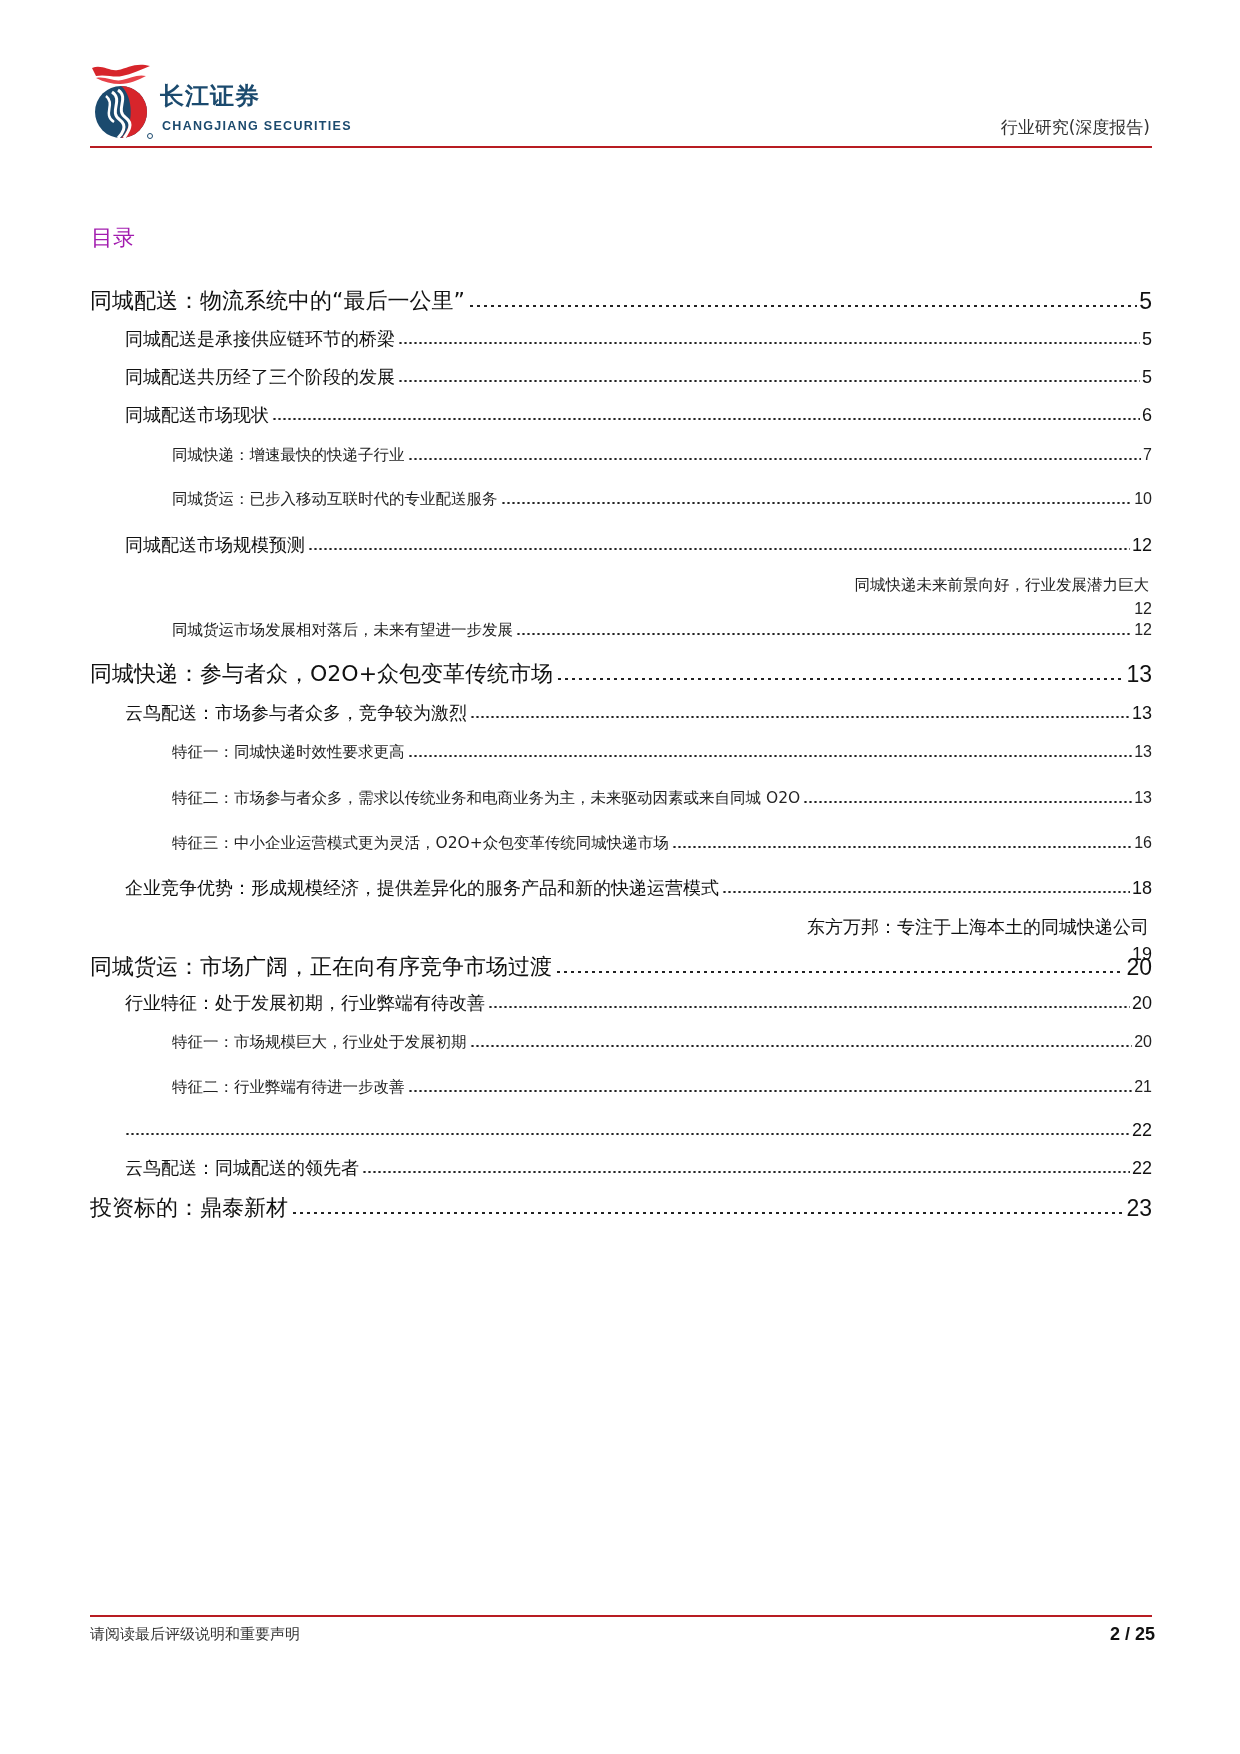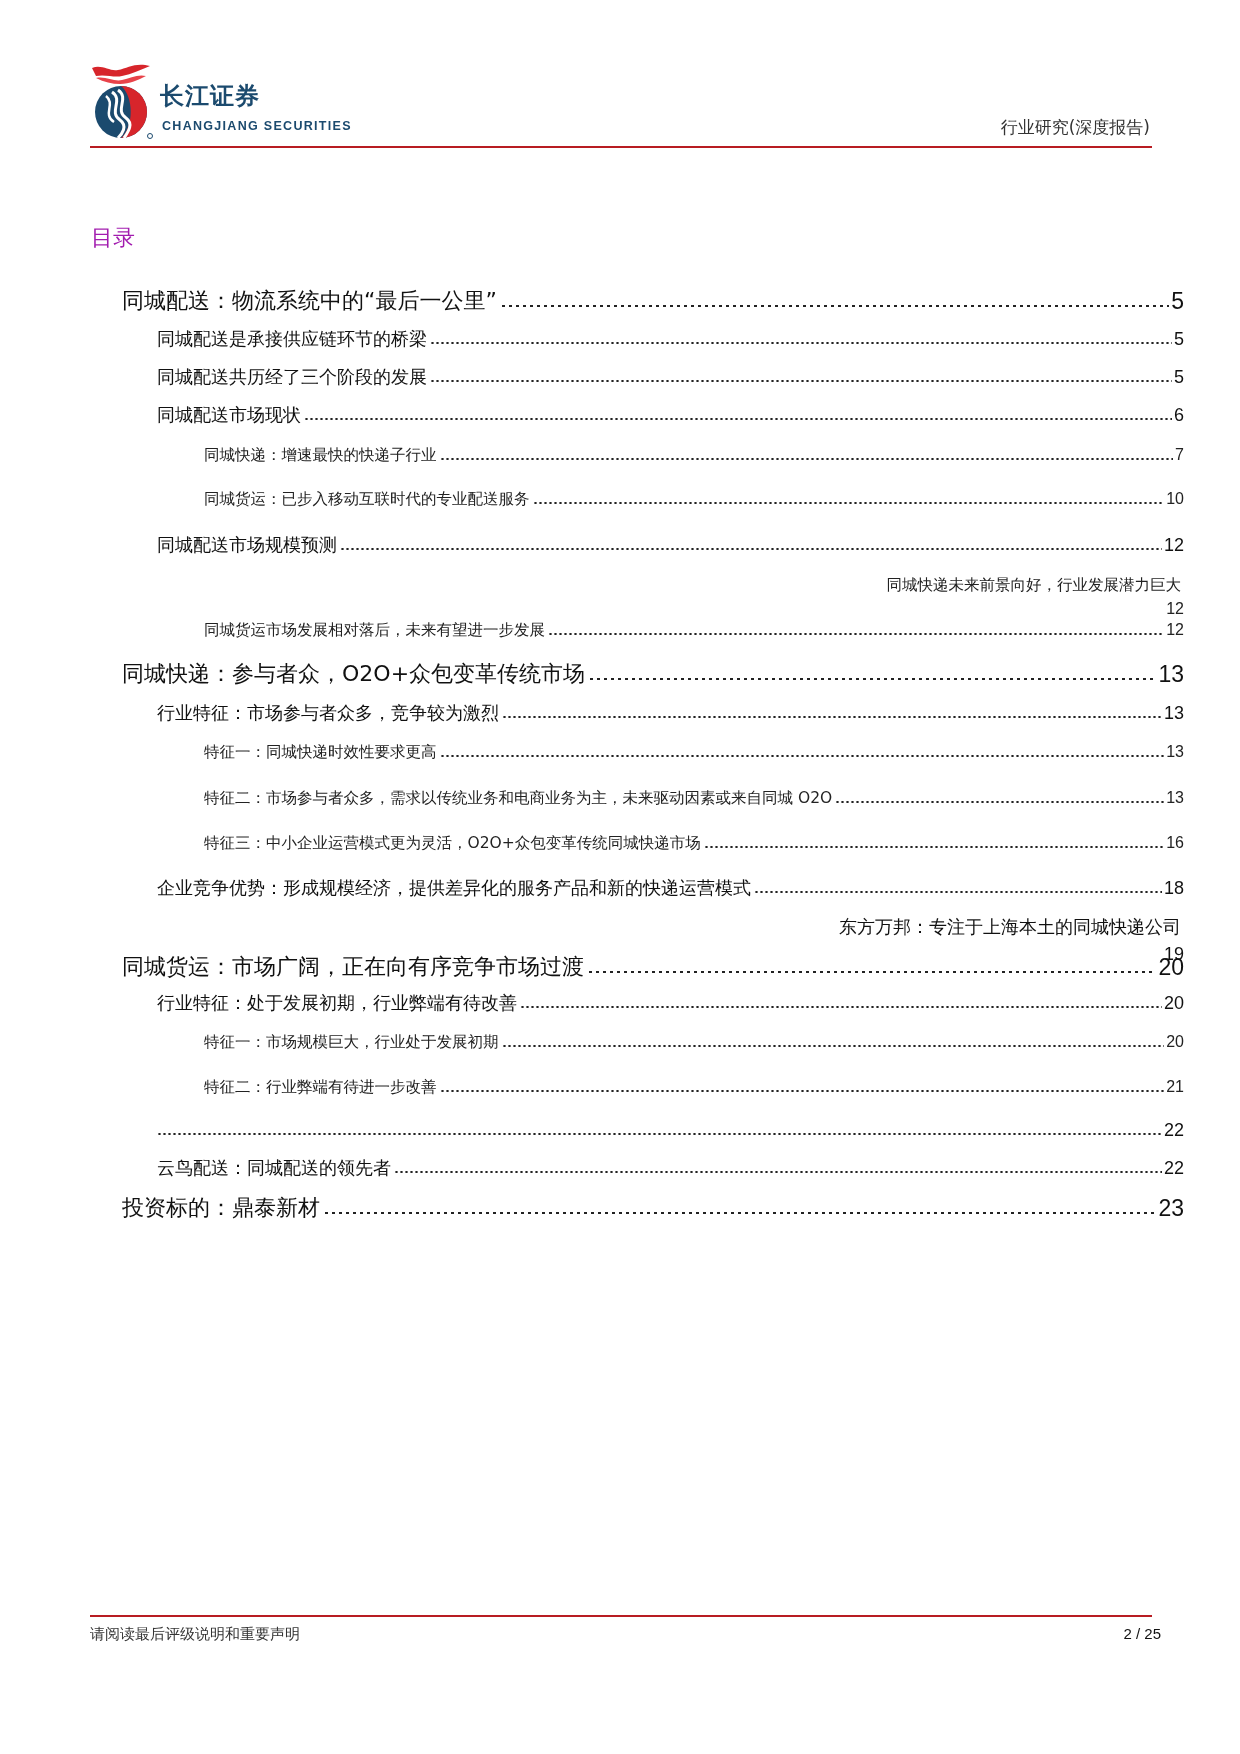--- a/index.html
+++ b/index.html
@@ -16,21 +16,21 @@
     .header-label { position: absolute; right: 90px; top: 116px; font-size: 17px; color: #333;
                     font-family: "DejaVu Sans", sans-serif; line-height: 22px; }
     .header-rule { position: absolute; left: 90px; top: 146px; width: 1062px; height: 2px; background: #b81c22; }
 
     
     .toc-title { position: absolute; left: 91px; top: 216px; font-size: 22px; color: #a21caf;
                  line-height: 44px; font-family: "DejaVu Sans", sans-serif; }
 
     
     .toc-row { position: absolute; left: 90px; width: 1062px; display: flex; align-items: flex-end;
-               text-decoration: none; color: #111; cursor: pointer; margin-left: 32px; }
+               text-decoration: none; color: #111; cursor: pointer; }
     .toc-row .label { white-space: nowrap; padding-right: 3px; }
     .toc-row .leader { flex: 1; height: 4px; margin-bottom: 5px;
                        background-image: radial-gradient(circle, #222 1px, transparent 1.3px);
                        background-size: 5px 4px; background-repeat: repeat-x; background-position: left center; }
     .toc-row .page { white-space: nowrap; font-family: "Liberation Sans", sans-serif; padding-left: 2px; }
 
     .lvl1 { font-size: 22px; line-height: 26px; height: 26px; }
     .lvl1 .leader { background-size: 7px 4px; margin-bottom: 6px;
                     background-image: radial-gradient(circle, #222 1.2px, transparent 1.5px); }
     .lvl1 .page { font-size: 23px; }
@@ -38,21 +38,21 @@
     .lvl2 { font-size: 18px; line-height: 22px; height: 22px; padding-left: 35px; width: 1027px; }
     .lvl2 .page { font-size: 18px; }
 
     .lvl3 { font-size: 15.5px; line-height: 20px; height: 20px; padding-left: 82px; width: 980px; color: #222; }
     .lvl3 .page { font-size: 16px; }
     .lvl3 .leader { margin-bottom: 4px; }
 
     
     .footer-rule { position: absolute; left: 90px; top: 1615px; width: 1062px; height: 2px; background: #b81c22; }
     .footer-note { position: absolute; left: 90px; top: 1624px; font-size: 15px; color: #333; line-height: 20px; }
-    .footer-page { position: absolute; right: 79px; top: 1624px; font-size: 15px; font-weight: normal;
+    .footer-page { position: absolute; right: 85px; top: 1624px; font-size: 18px; font-weight: bold;
                    color: #111; line-height: 20px; font-family: "Liberation Sans", sans-serif; }
   </style>
 </head>
 <body>
 
 <div class="logo">
   <svg class="logo-emblem" viewBox="0 0 66 78">
     <path d="M4 6 C14 2 22 10 30 8 C40 6 48 0 62 4 C52 8 44 12 34 14 C26 16 18 12 8 14 Z" fill="#d7252b"></path>
     <path d="M8 16 C18 14 26 20 34 18 C42 16 50 12 58 14 C50 18 42 22 32 22 C24 22 16 20 8 16 Z" fill="#e8434a"></path>
     <circle cx="33" cy="50" r="26" fill="#1b4a6e"></circle>
@@ -115,21 +115,21 @@
       <span class="label">同城货运市场发展相对落后，未来有望进一步发展</span>
       <span class="leader"></span>
       <span class="page">12</span>
     </a>
     <a class="toc-row lvl1" style="top: 661px;">
       <span class="label">同城快递：参与者众，O2O+众包变革传统市场</span>
       <span class="leader"></span>
       <span class="page">13</span>
     </a>
     <a class="toc-row lvl2" style="top: 702px;">
-      <span class="label">行业特征：市场参与者众多，竞争较为激烈</span>
+      <span class="label">云鸟配送：市场参与者众多，竞争较为激烈</span>
       <span class="leader"></span>
       <span class="page">13</span>
     </a>
     <a class="toc-row lvl3" style="top: 742px;">
       <span class="label">特征一：同城快递时效性要求更高</span>
       <span class="leader"></span>
       <span class="page">13</span>
     </a>
     <a class="toc-row lvl3" style="top: 788px;">
       <span class="label">特征二：市场参与者众多，需求以传统业务和电商业务为主，未来驱动因素或来自同城 O2O</span>

